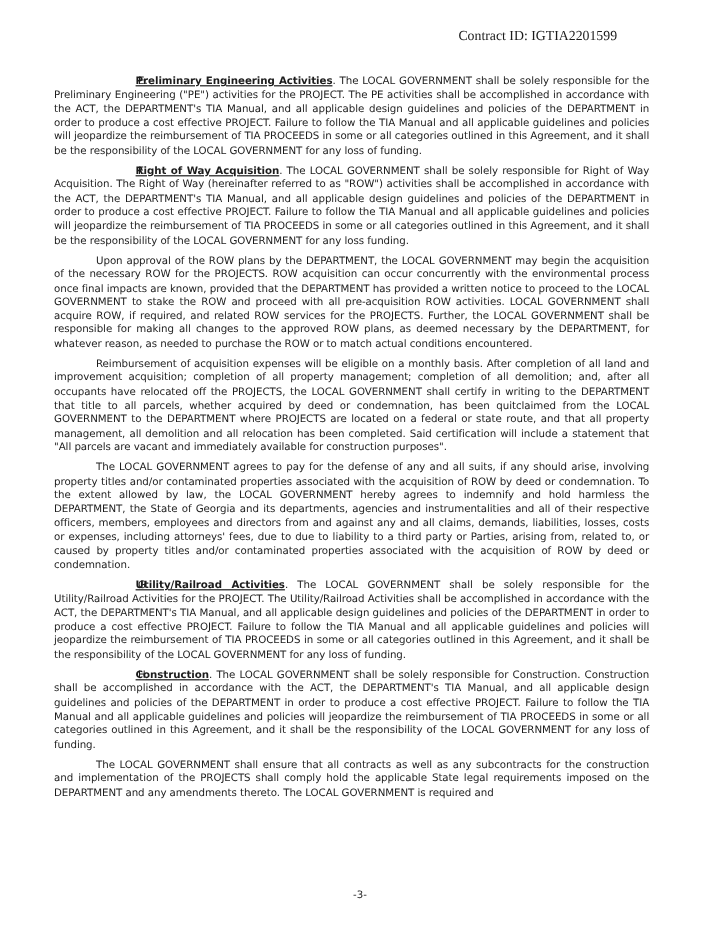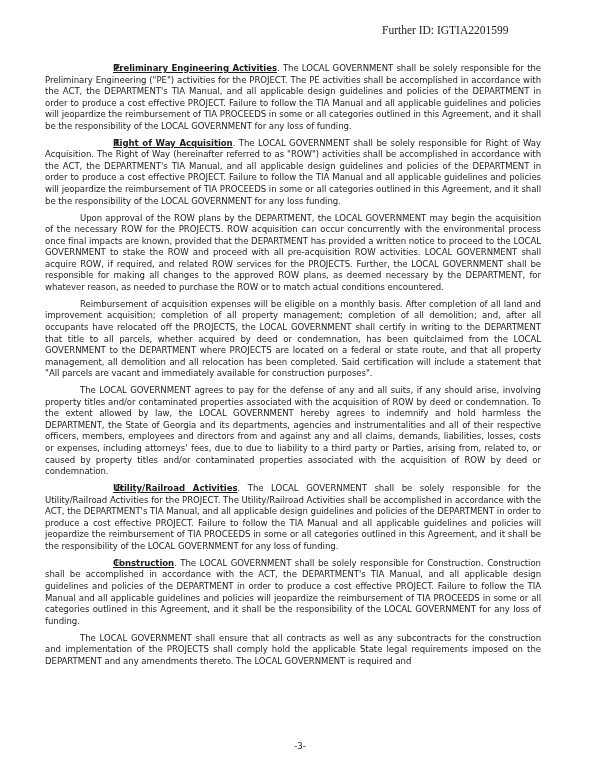--- a/index.html
+++ b/index.html
@@ -20,21 +20,21 @@
   .heading { font-weight:bold; text-decoration:underline; }
   .page-num {
     position:absolute; left:0; width:600px; top:741px; text-align:center;
     font-family:"DejaVu Sans", sans-serif; font-size:8.5px; color:#1c1c1c;
   }
 </style>
 </head>
 <body>
 
 <div class="page">
-  <div class="contract-id">Further ID:  IGTIA2201599</div>
+  <div class="contract-id">Contract ID:  IGTIA2201599</div>
 
   <div class="body">
     <p class="para indent"><span class="letter">E.</span><span class="heading">Preliminary Engineering Activities</span><span>.  The LOCAL GOVERNMENT shall be solely responsible for the Preliminary Engineering ("PE") activities for the PROJECT.  The PE activities shall be accomplished in accordance with the ACT, the DEPARTMENT's TIA Manual, and all applicable design guidelines and policies of the DEPARTMENT in order to produce a cost effective PROJECT.  Failure to follow the TIA Manual and all applicable guidelines and policies will jeopardize the reimbursement of TIA PROCEEDS in some or all categories outlined in this Agreement, and it shall be the responsibility of the LOCAL GOVERNMENT for any loss of funding.</span></p>
 
     <p class="para indent"><span class="letter">F.</span><span class="heading">Right of Way Acquisition</span><span>.  The LOCAL GOVERNMENT shall be solely responsible for Right of Way Acquisition. The Right of Way (hereinafter referred to as "ROW") activities shall be accomplished in accordance with the ACT, the DEPARTMENT's TIA Manual, and all applicable design guidelines and policies of the DEPARTMENT in order to produce a cost effective PROJECT.  Failure to follow the TIA Manual and all applicable guidelines and policies will jeopardize the reimbursement of TIA PROCEEDS in some or all categories outlined in this Agreement, and it shall be the responsibility of the LOCAL GOVERNMENT for any loss funding.</span></p>
 
     <p class="para indent">Upon approval of the ROW plans by the DEPARTMENT, the LOCAL GOVERNMENT may begin the acquisition of the necessary ROW for the PROJECTS. ROW acquisition can occur concurrently with the environmental process once final impacts are known, provided that the DEPARTMENT has provided a written notice to proceed to the LOCAL GOVERNMENT to stake the ROW and proceed with all pre-acquisition ROW activities.  LOCAL GOVERNMENT shall acquire ROW, if required, and related ROW services for the PROJECTS.  Further, the LOCAL GOVERNMENT shall be responsible for making all changes to the approved ROW plans, as deemed necessary by the DEPARTMENT, for whatever reason, as needed to purchase the ROW or to match actual conditions encountered.</p>
 
     <p class="para indent">Reimbursement of acquisition expenses will be eligible on a monthly basis.  After completion of all land and improvement acquisition; completion of all property management; completion of all demolition; and, after all occupants have relocated off the PROJECTS, the LOCAL GOVERNMENT shall certify in writing to the DEPARTMENT that title to all parcels, whether acquired by deed or condemnation, has been quitclaimed from the LOCAL GOVERNMENT to the DEPARTMENT where PROJECTS are located on a federal or state route, and that all property management, all demolition and all relocation has been completed. Said certification will include a statement that "All parcels are vacant and immediately available for construction purposes".</p>
 

